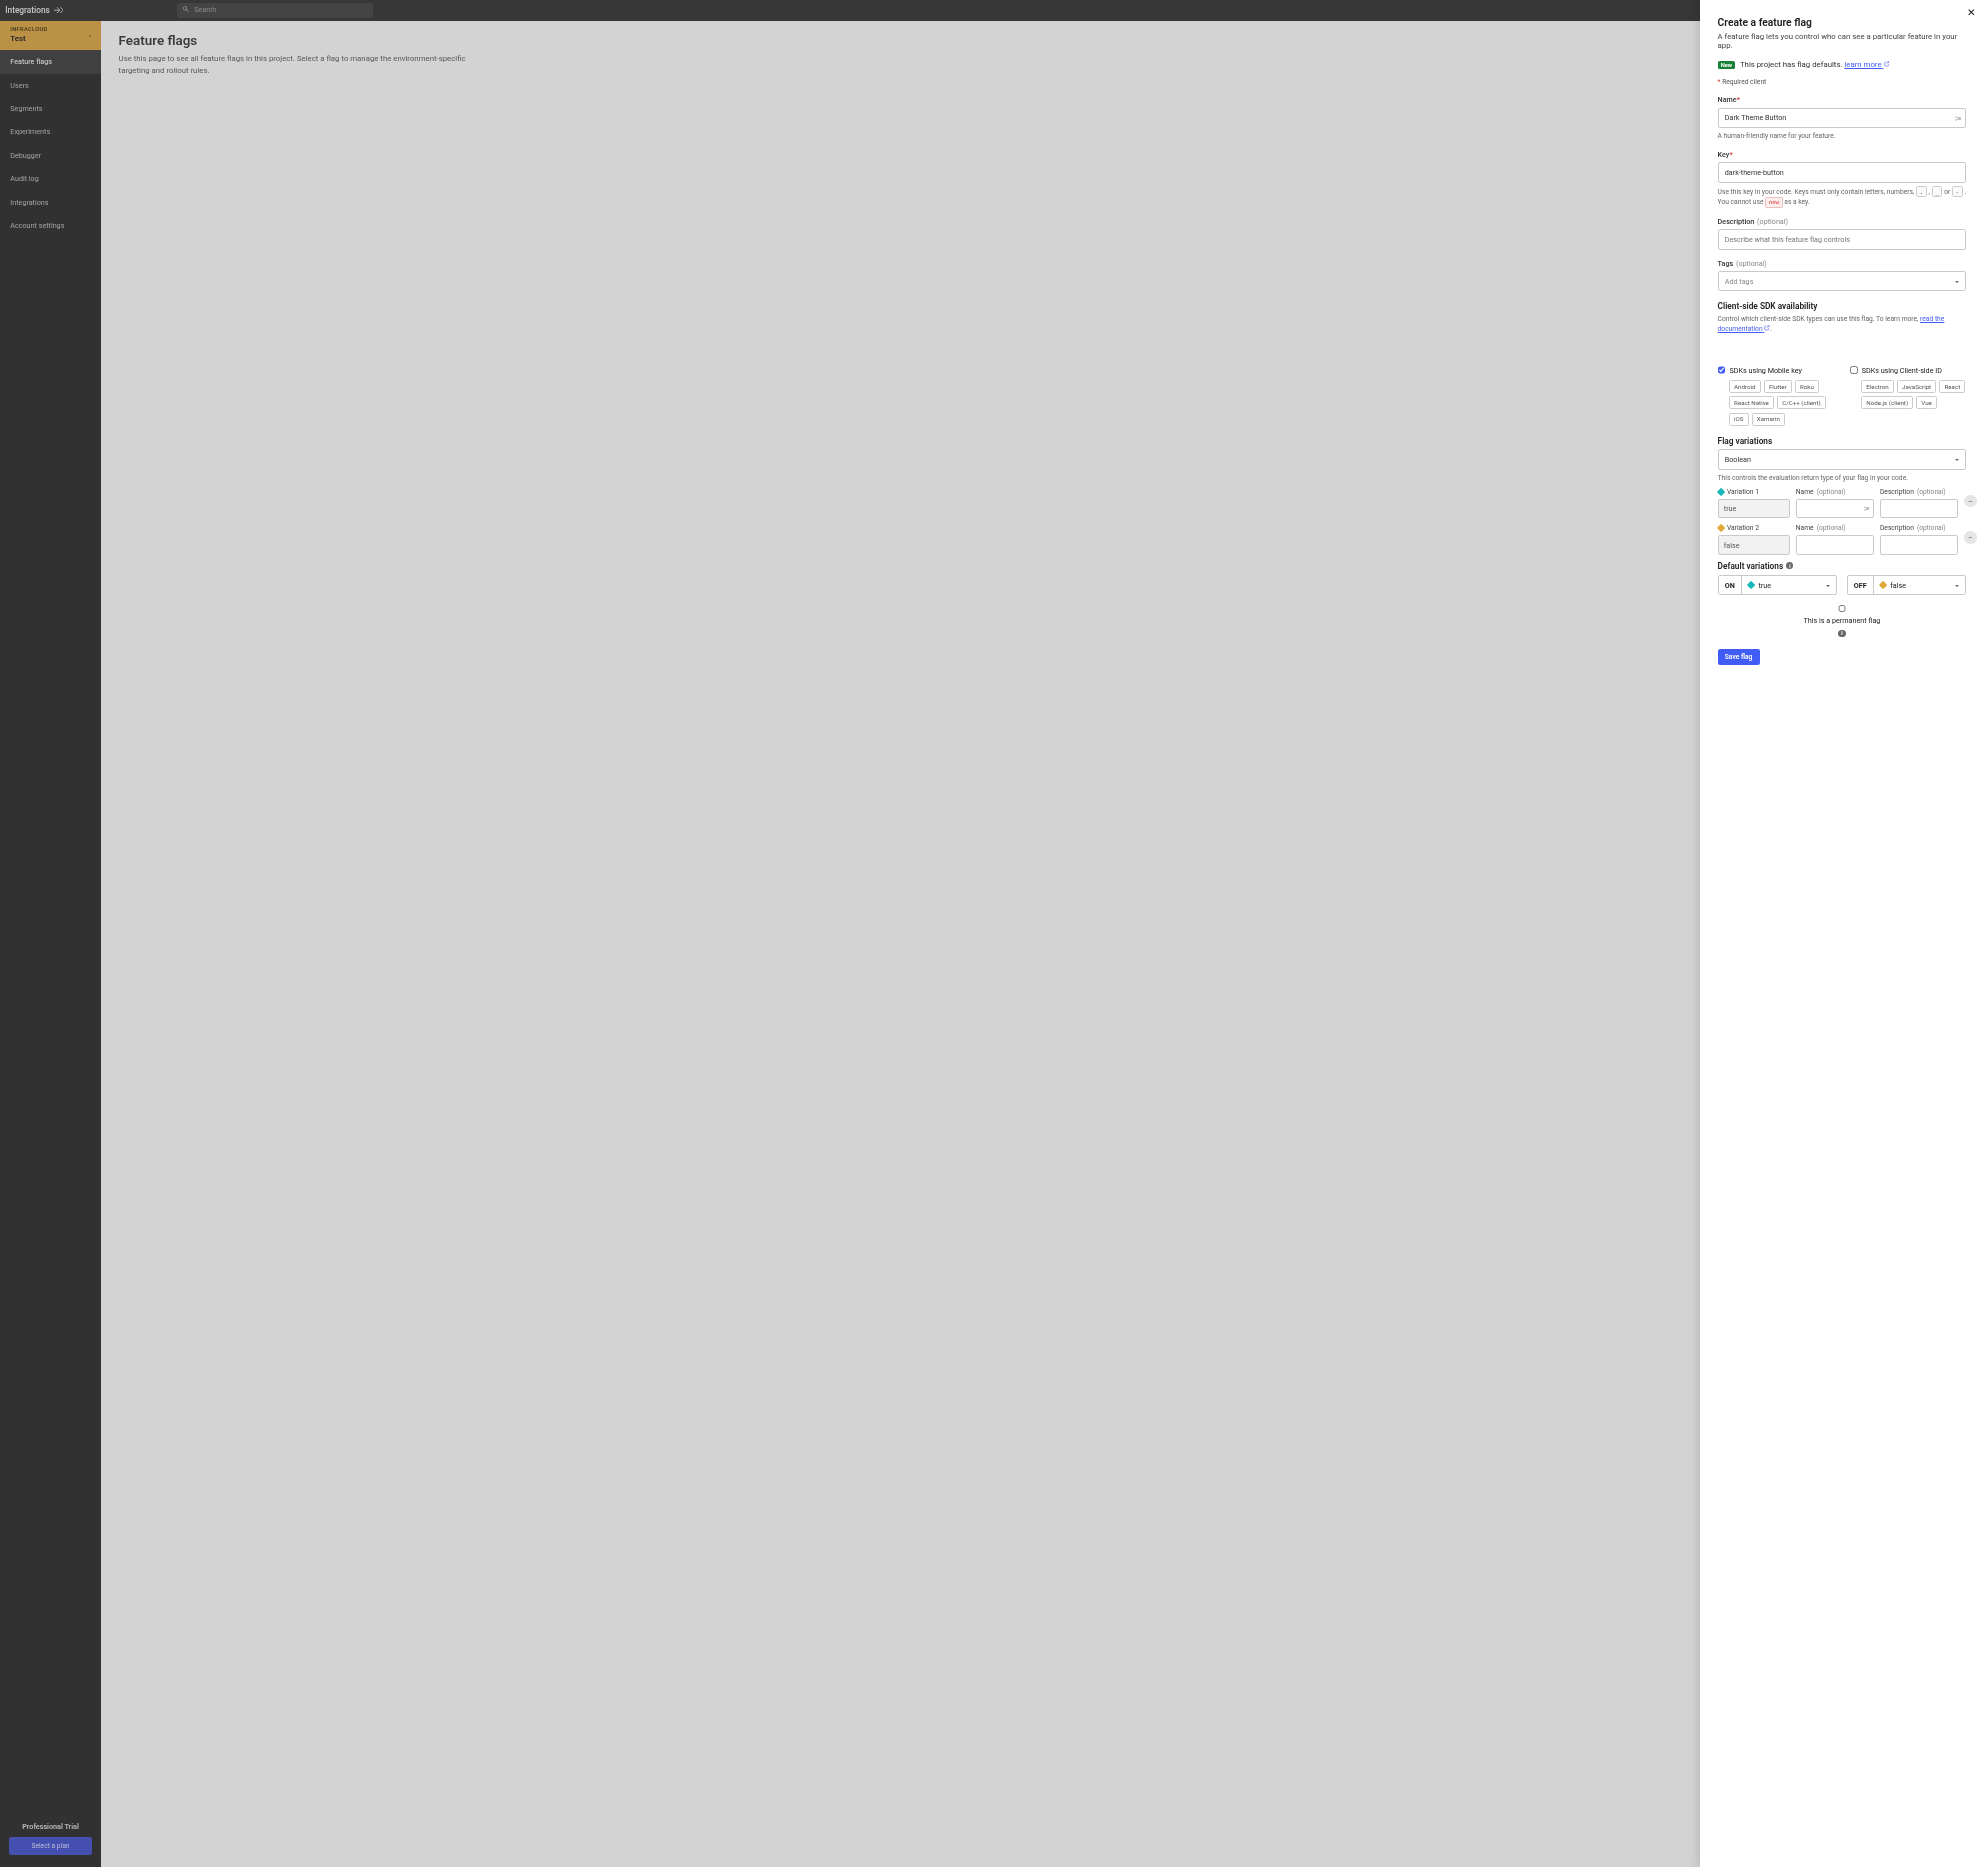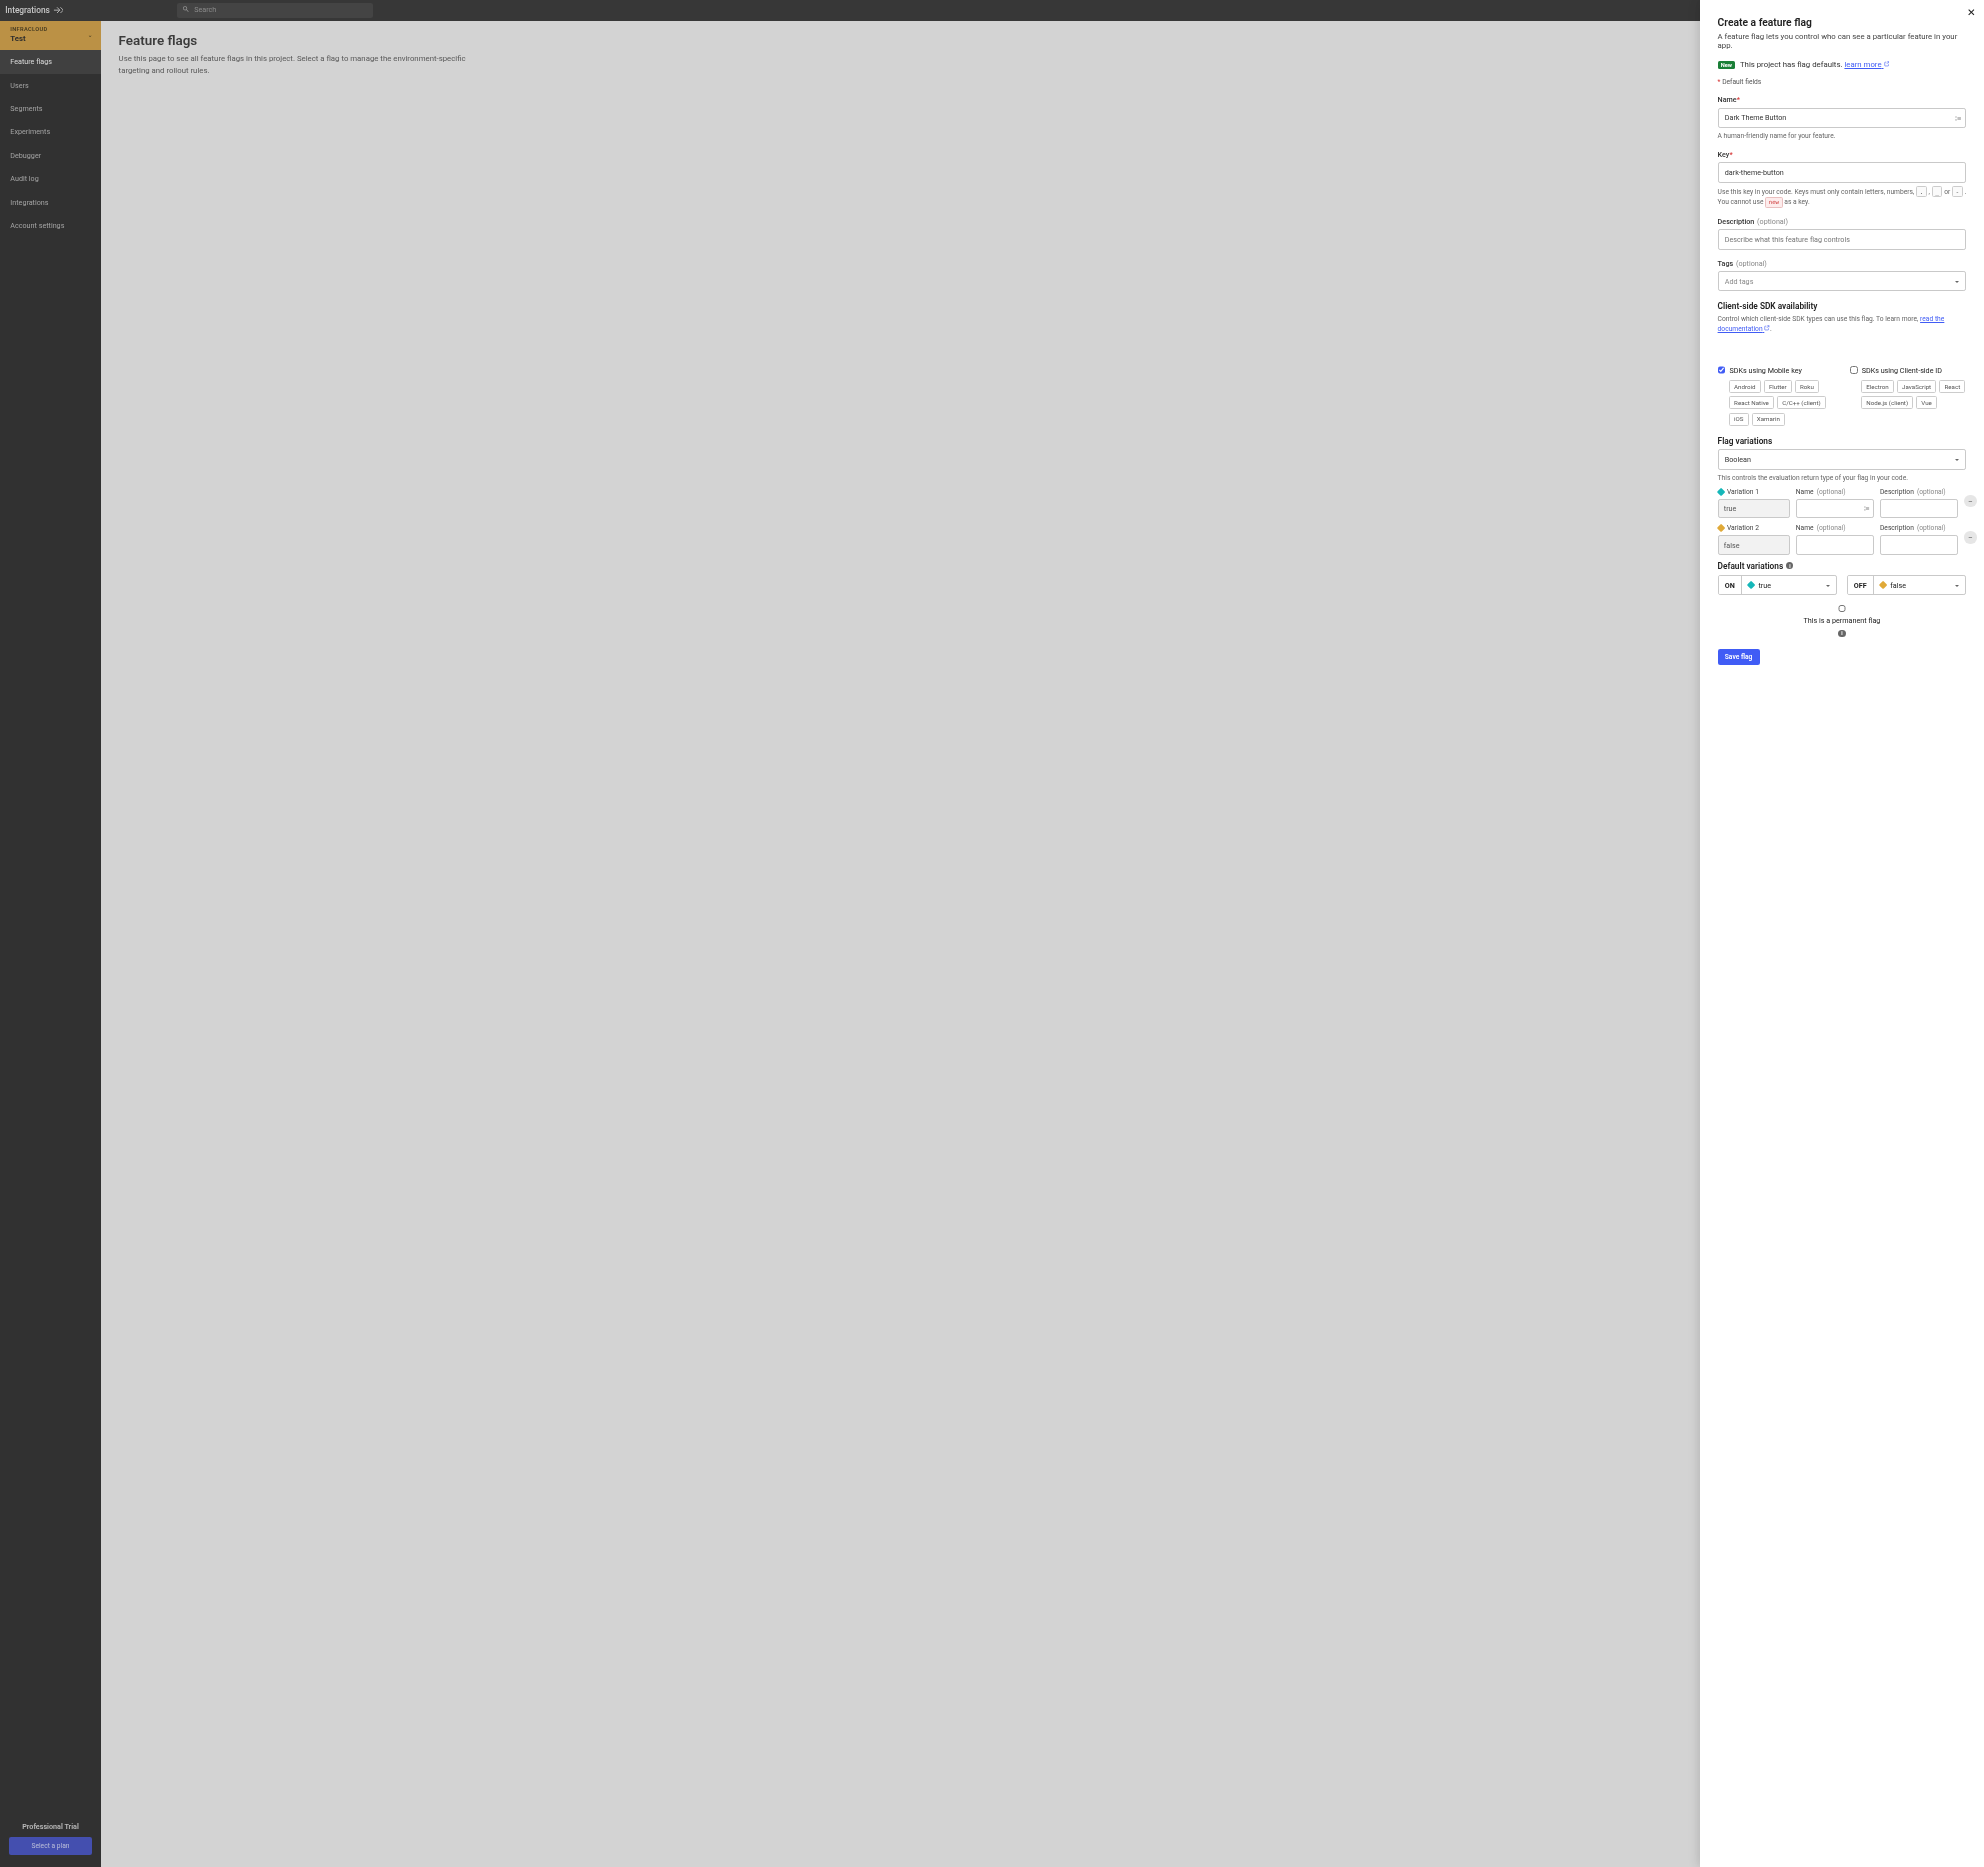--- a/index.html
+++ b/index.html
@@ -148,21 +148,21 @@
   <div class="close">✕</div>
   <h2>Create a feature flag</h2>
   <p class="sub">A feature flag lets you control who can see a particular feature in your app.</p>
   <p class="defaults-line">
     <span class="new-badge">New</span>
     <span>This project has flag defaults.</span>
     <a href="#"><span>learn more</span> <svg class="ext-link-icon" viewBox="0 0 24 24" fill="none" stroke="#405cf5" stroke-width="2.5">
           <path d="M14 3h7v7M21 3l-9 9M19 14v5a2 2 0 0 1-2 2H5a2 2 0 0 1-2-2V7a2 2 0 0 1 2-2h5"></path>
         </svg></a>
   </p>
-  <p class="req-note"><span class="star">*</span> <span>Default fields</span></p>
+  <p class="req-note"><span class="star">*</span> <span>Required client</span></p>
 
   <div class="field">
     <label><span>Name</span><span class="star">*</span></label>
     <div class="name-wrap">
       <input type="text" value="Dark Theme Button" style="">
       <span class="suggest">⁞≡</span>
     </div>
     <div class="hint">A human-friendly name for your feature.</div>
   </div>
 

